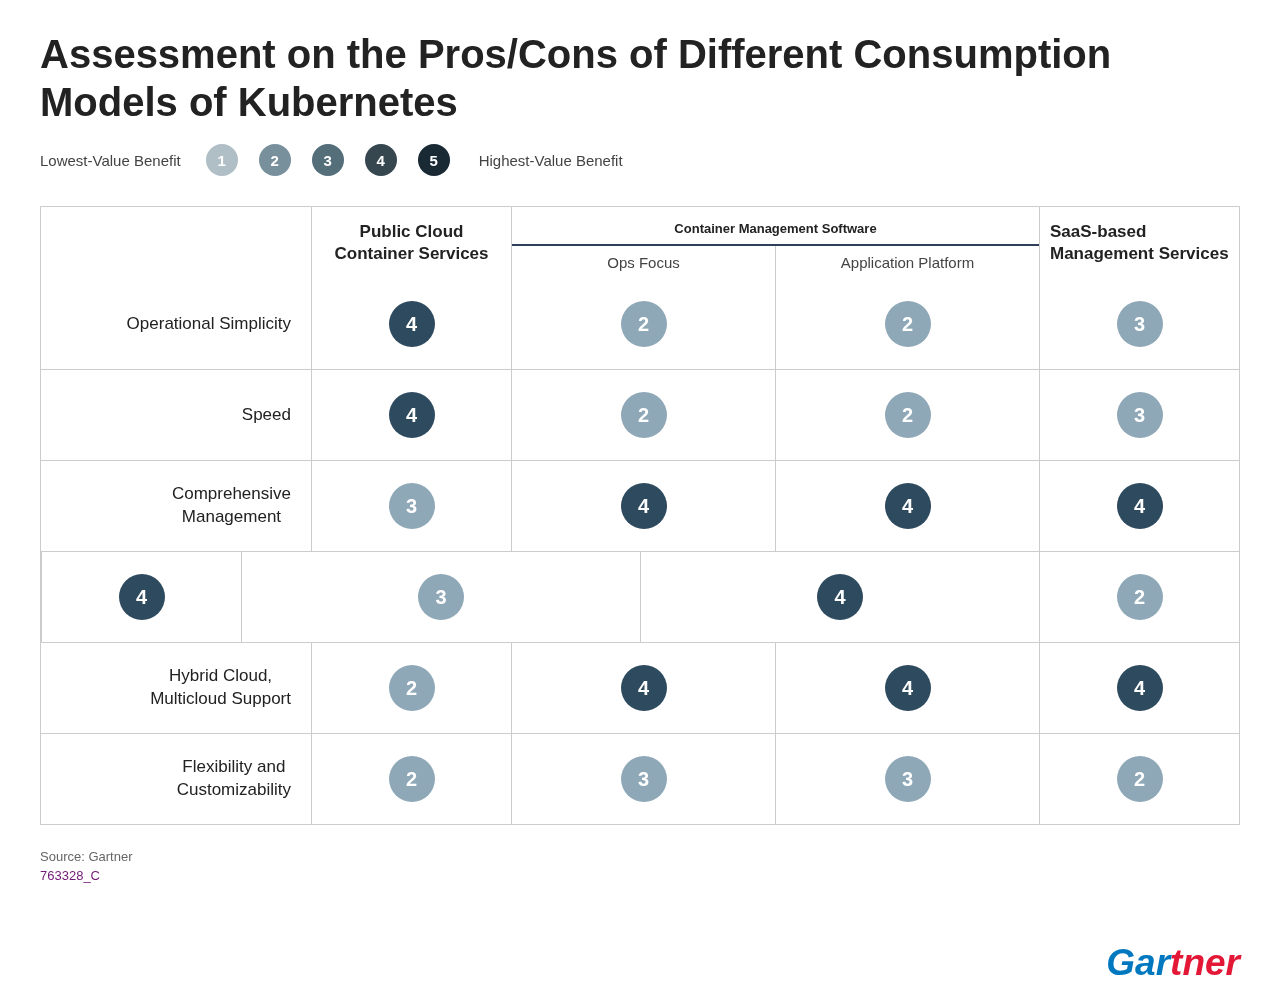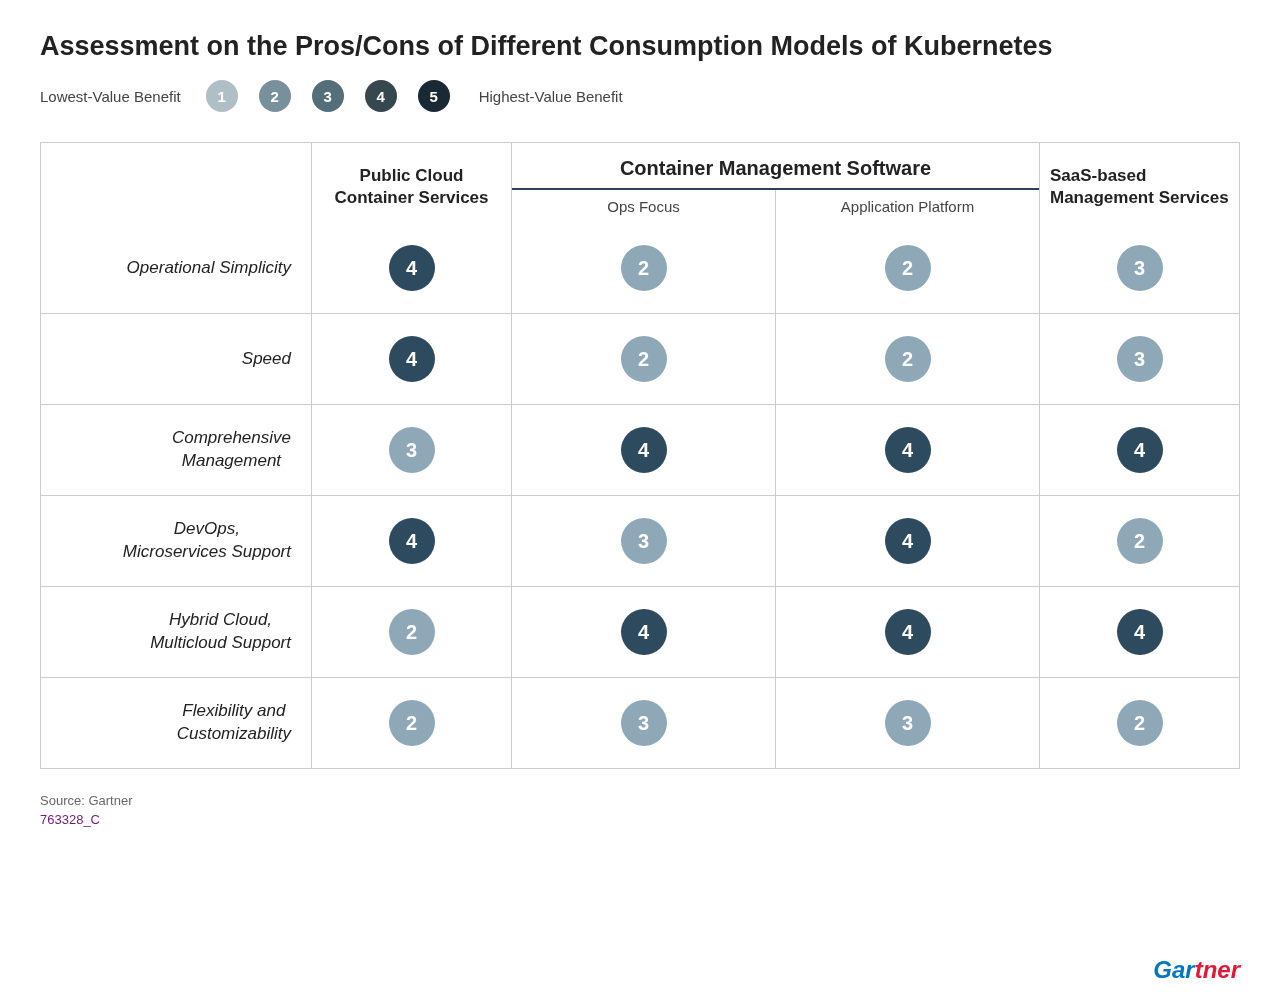--- a/index.html
+++ b/index.html
@@ -5,21 +5,21 @@
     * { box-sizing: border-box; margin: 0; padding: 0; }
     body {
       background: #fff;
       font-family: 'Arial', sans-serif;
       width: 1280px;
       min-height: 1004px;
       padding: 30px 40px;
       color: #222;
     }
     h1 {
-      font-size: 27px;
+      font-size: 40px;
       font-weight: 900;
       margin-bottom: 18px;
       line-height: 1.2;
     }
     .legend {
       display: flex;
       align-items: center;
       gap: 21px;
       margin-bottom: 30px;
       font-size: 15px;
@@ -67,21 +67,20 @@
       width: 270px;
       flex-shrink: 0;
       text-align: center;
       font-size: 17px;
       color: #222;
       display: flex;
       align-items: center;
       justify-content: flex-end;
       padding: 18px 20px 18px 10px;
       line-height: 1.35;
-      font-style: italic;
     }
     .grid-cell {
       flex: 1;
       display: flex;
       align-items: center;
       justify-content: center;
       border-left: 1px solid #ccc;
       padding: 18px 10px;
       min-height: 90px;
     }
@@ -143,21 +142,21 @@
       line-height: 1.3;
     }
     .header-grid-cms {
       flex: 1;
       border-left: 1px solid #ccc;
       display: flex;
       flex-direction: column;
     }
     .header-grid-cms-title {
       font-weight: 700;
-      font-size: 20px;
+      font-size: 13px;
       text-align: center;
       padding: 14px 10px 8px;
       border-bottom: 2px solid #2e4057;
     }
     .header-grid-cms-sub {
       display: flex;
     }
     .header-grid-cms-sub-item {
       flex: 1;
       text-align: center;
@@ -187,21 +186,21 @@
       font-size: 13px;
       color: #666;
     }
     .footer-source { margin-bottom: 4px; }
     .footer-id { color: #701a75; }
 
     .gartner-logo {
       position: fixed;
       bottom: 20px;
       right: 40px;
-      font-size: 24px;
+      font-size: 37px;
       font-style: italic;
       font-weight: 700;
       color: #0078bf;
     }
     .gartner-logo span {
       color: #e31837;
     }
   </style>
 </head>
 <body>
@@ -277,21 +276,20 @@
       </div>
       <div class="grid-cell">
         <span class="value-badge vb-dark">4</span>
       </div>
       <div class="grid-cell-saas">
         <span class="value-badge vb-dark">4</span>
       </div>
     </div>
 
     <div class="grid-row">
-      <div class="grid-cell-label">DevOps,<br>Microservices Support</div>
       <div class="grid-cell-fixed">
         <span class="value-badge vb-dark">4</span>
       </div>
       <div class="grid-cell">
         <span class="value-badge vb-light">3</span>
       </div>
       <div class="grid-cell">
         <span class="value-badge vb-dark">4</span>
       </div>
       <div class="grid-cell-saas">

